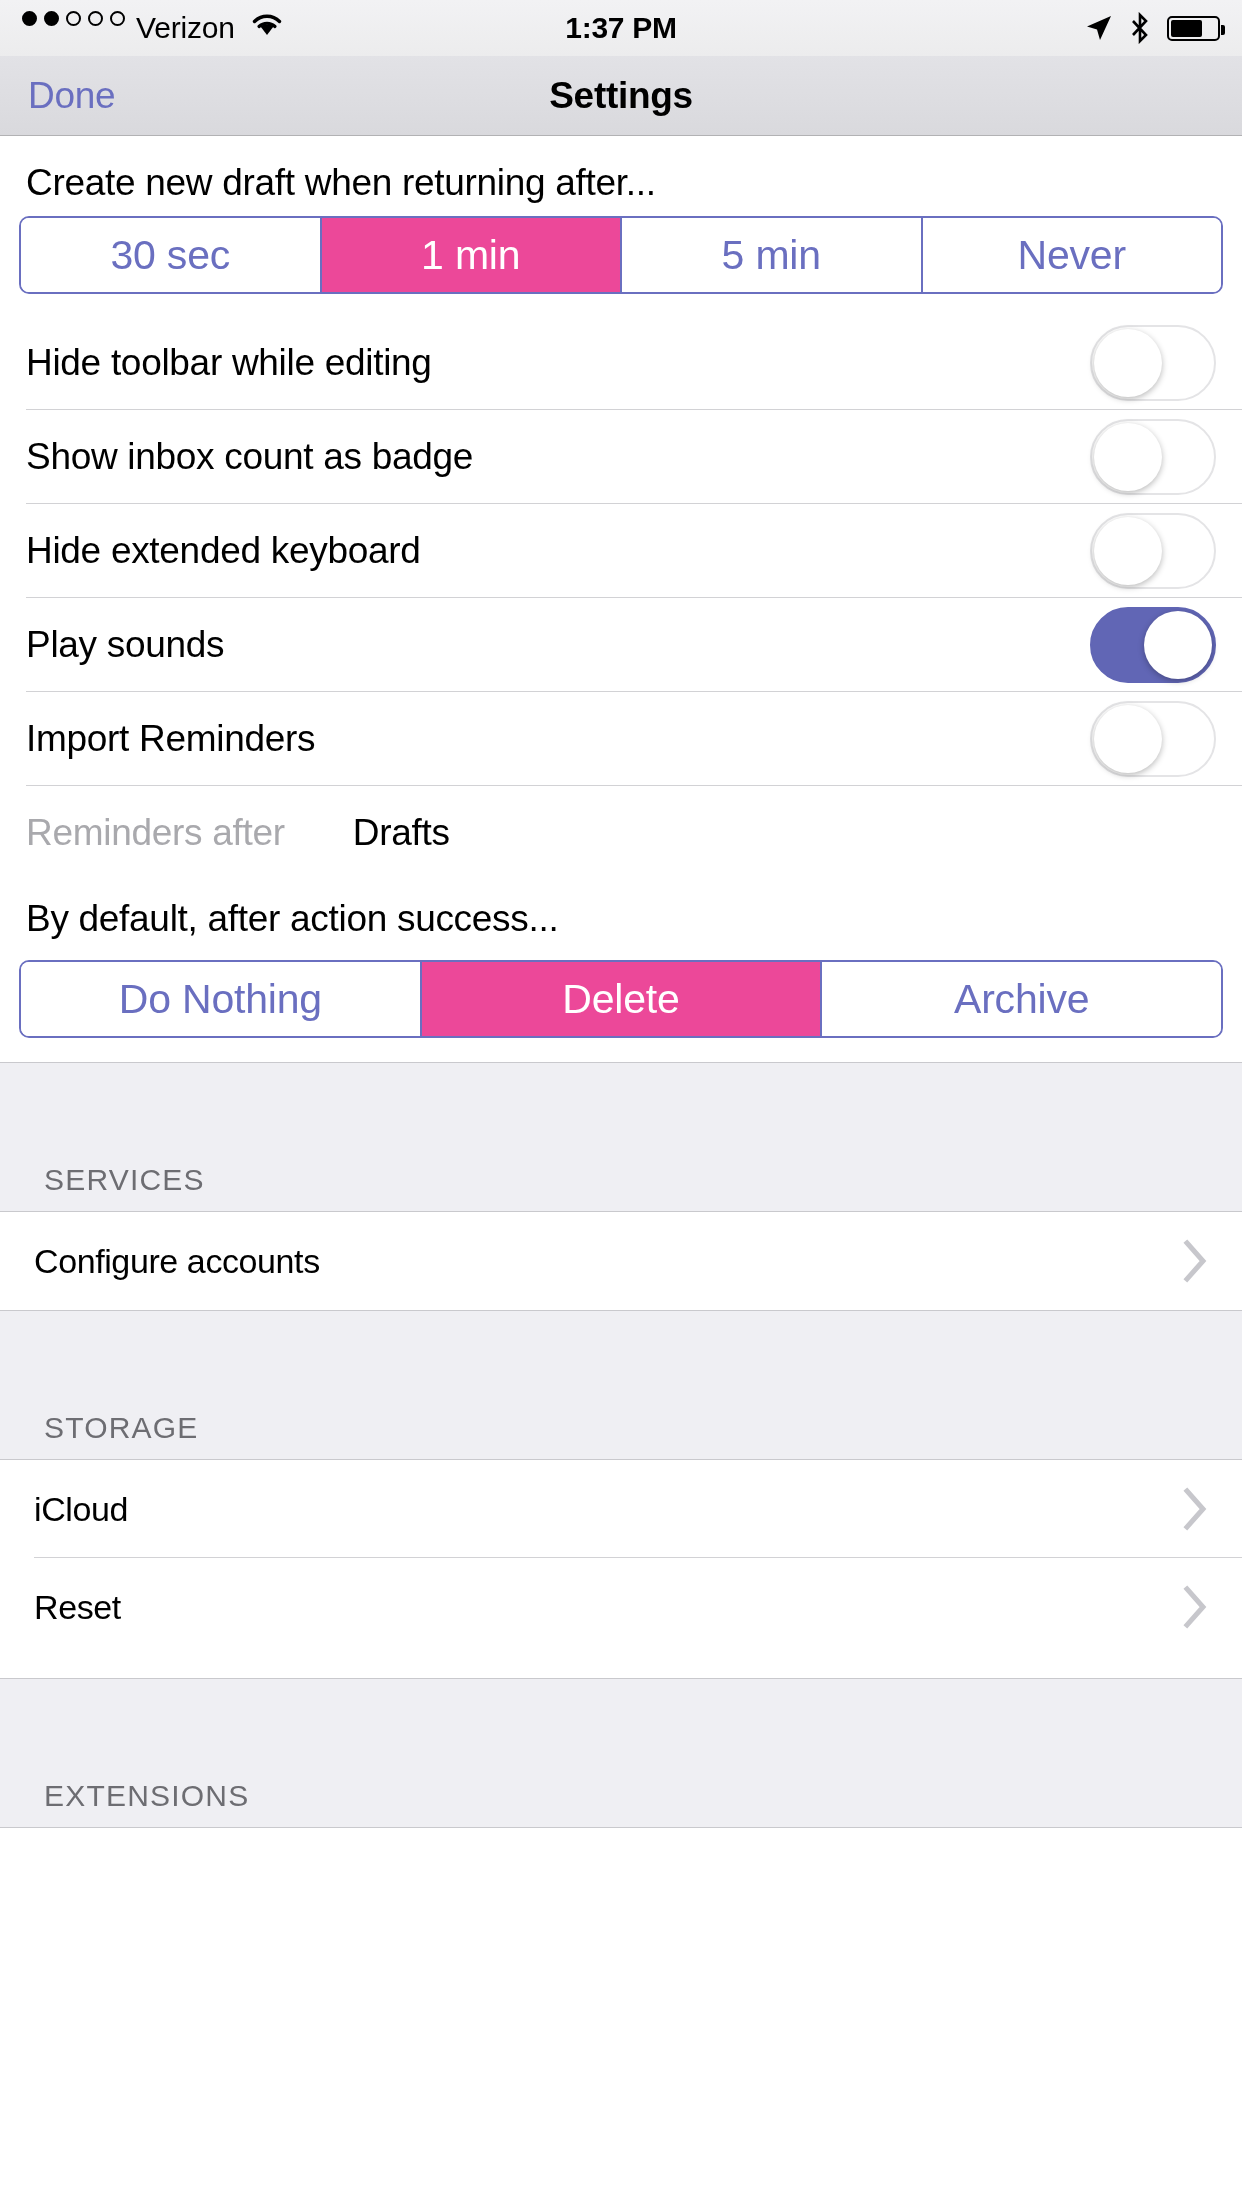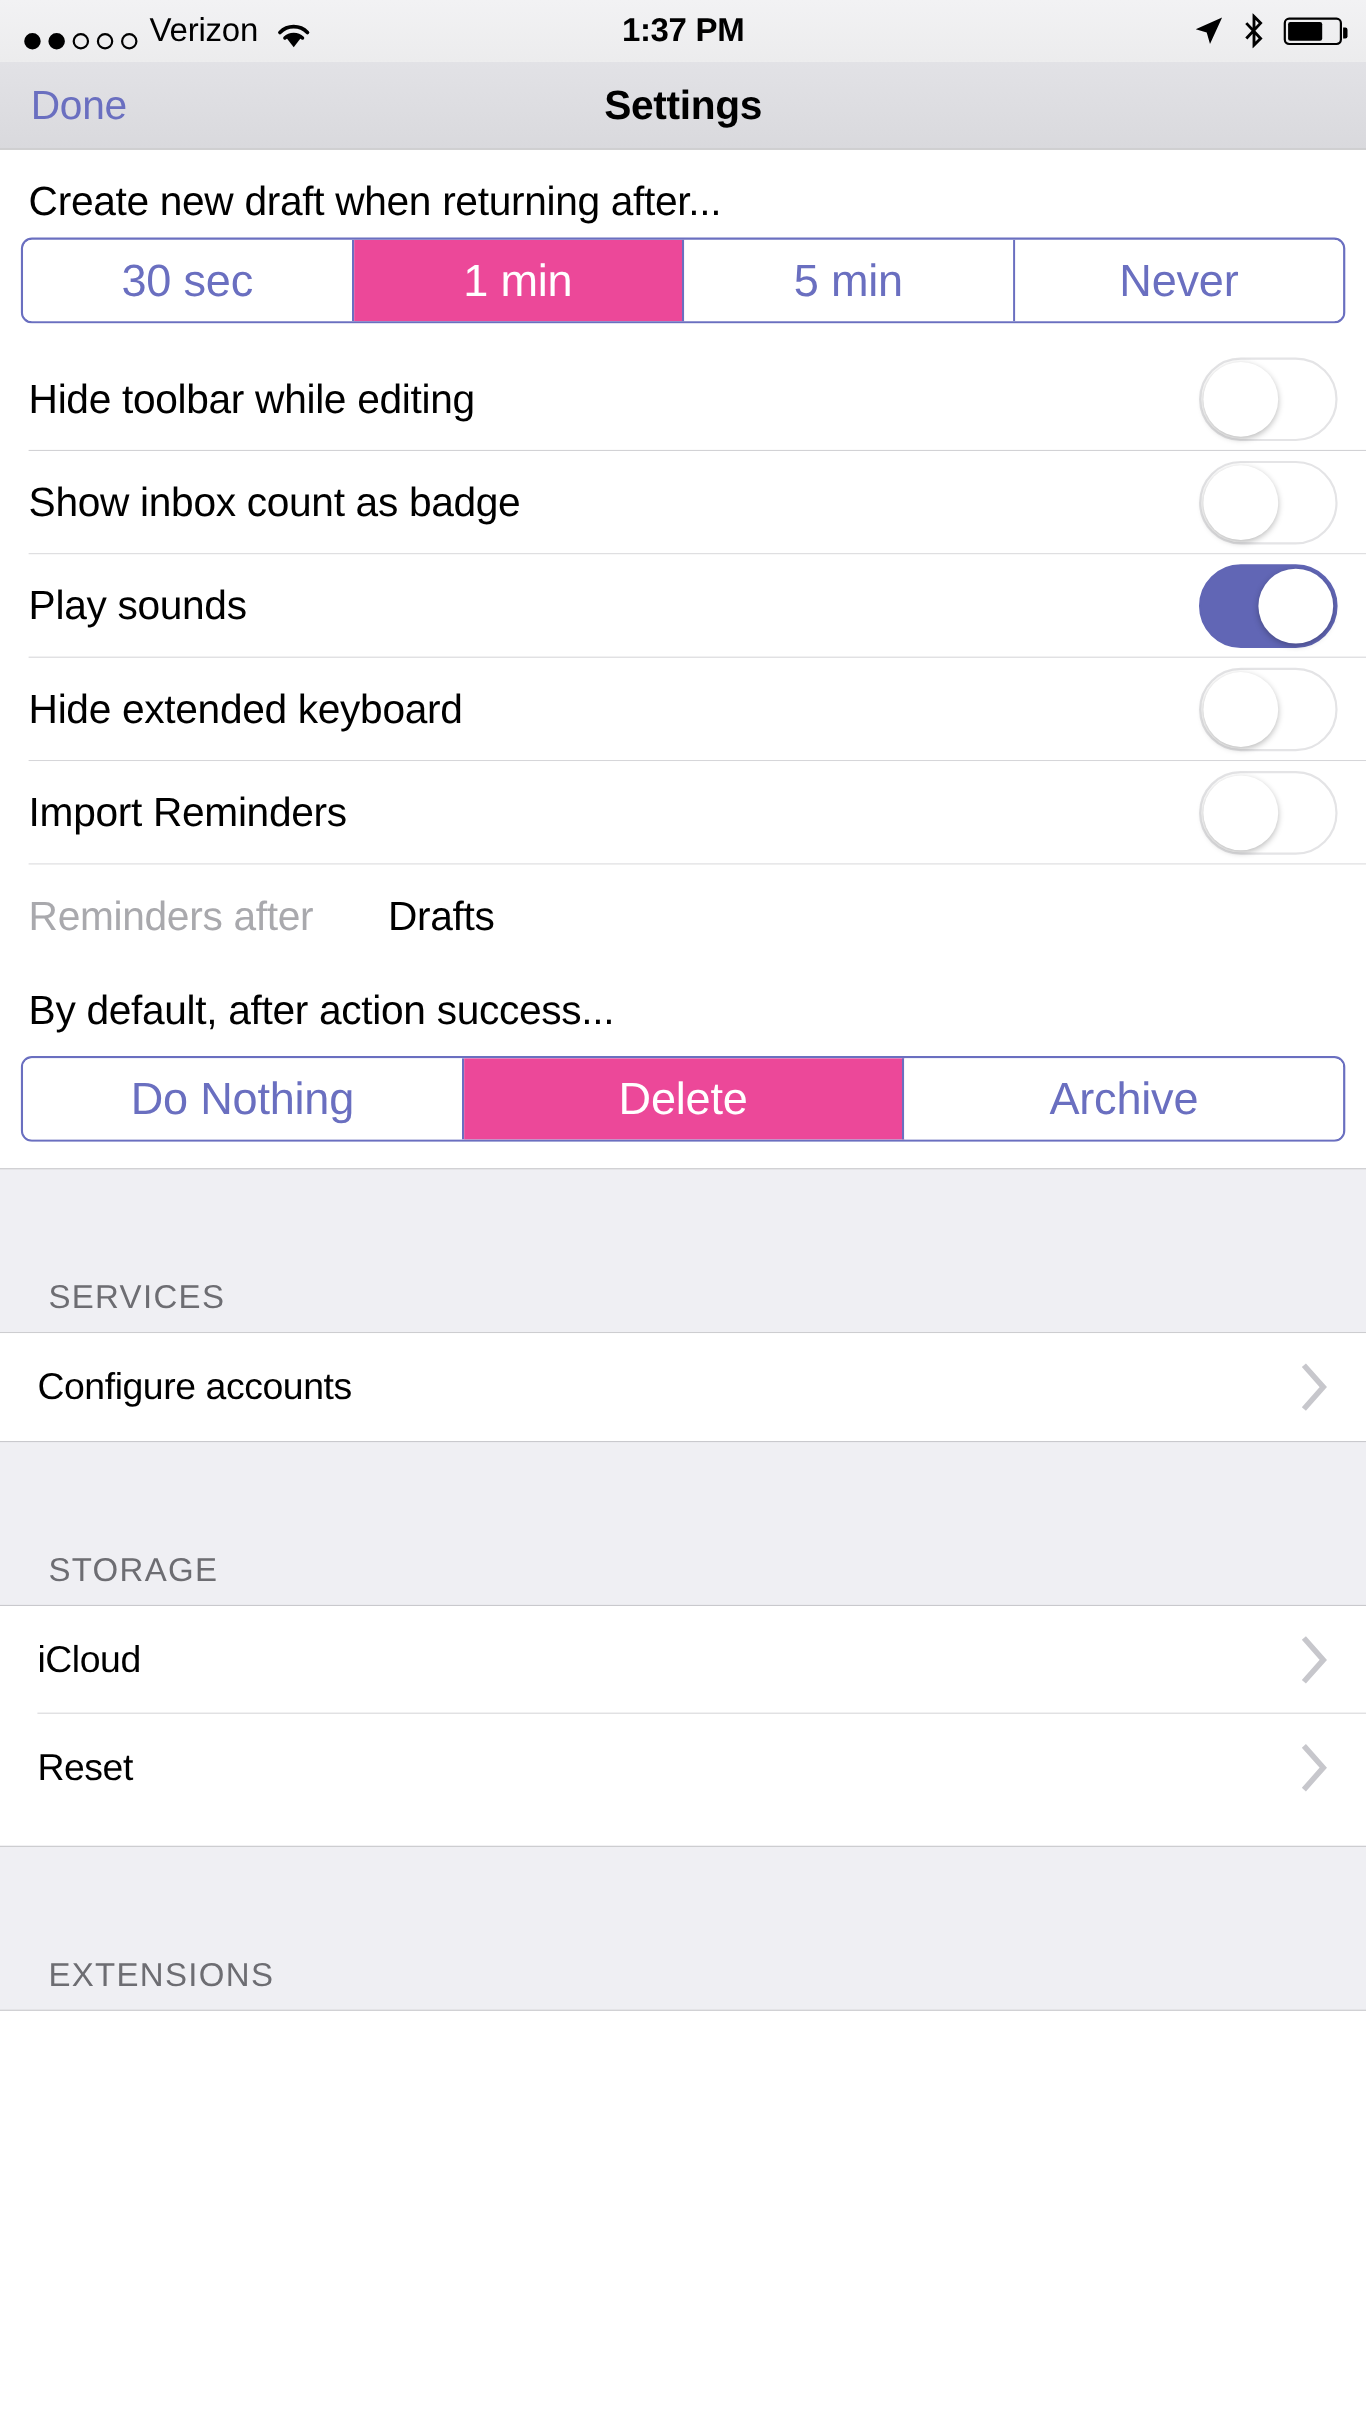--- a/index.html
+++ b/index.html
@@ -12,21 +12,21 @@
   }
   #app { width:1242px; height:2208px; position:relative; display:flex; flex-direction:column; }
 
   
   .statusbar {
     height:56px; flex:0 0 56px;
     background:linear-gradient(to bottom,#f2f2f4 0%,#ececed 100%);
     display:flex; align-items:center; position:relative;
     padding:0 22px; color:#000;
   }
-  .sb-left { display:flex; align-items:flex-end; gap:11px; }
+  .sb-left { display:flex; align-items:flex-start; gap:11px; }
   .dots { display:flex; align-items:center; gap:7px; }
   .dot { width:15px; height:15px; border-radius:50%; border:2px solid #000; }
   .dot.filled { background:#000; }
   .carrier { font-size:30px; letter-spacing:-0.2px; }
   .wifi { margin-left:4px; display:block; }
   .sb-center {
     position:absolute; left:0; right:0; text-align:center;
     font-size:30px; font-weight:bold; letter-spacing:-0.3px;
   }
   .sb-right {
@@ -187,30 +187,30 @@
 
     <div class="row">
       <div class="row-label">Show inbox count as badge</div>
       <div class="switch off">
           <div class="knob"></div>
         </div>
       <div class="sep"></div>
     </div>
 
     <div class="row">
+      <div class="row-label">Hide extended keyboard</div>
+      <div class="switch off">
+          <div class="knob"></div>
+        </div>
+      <div class="sep"></div>
+    </div>
+
+    <div class="row">
       <div class="row-label">Play sounds</div>
       <div class="switch on">
-          <div class="knob"></div>
-        </div>
-      <div class="sep"></div>
-    </div>
-
-    <div class="row">
-      <div class="row-label">Hide extended keyboard</div>
-      <div class="switch off">
           <div class="knob"></div>
         </div>
       <div class="sep"></div>
     </div>
 
     <div class="row">
       <div class="row-label">Import Reminders</div>
       <div class="switch off">
           <div class="knob"></div>
         </div>

